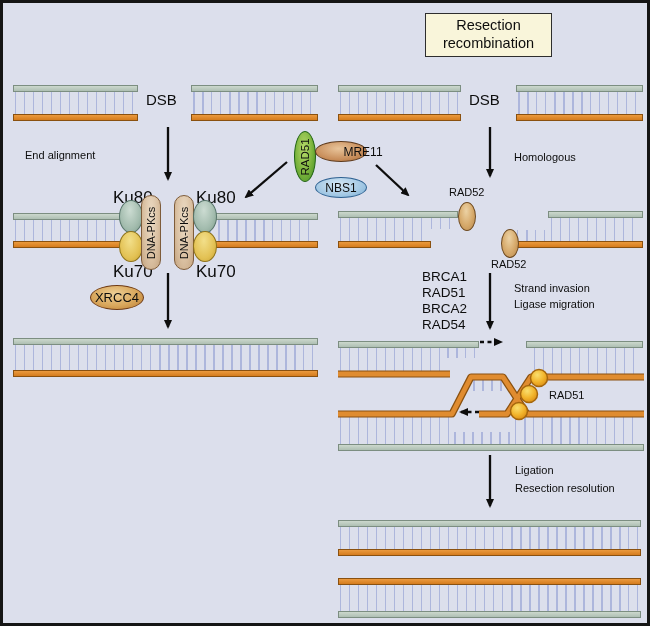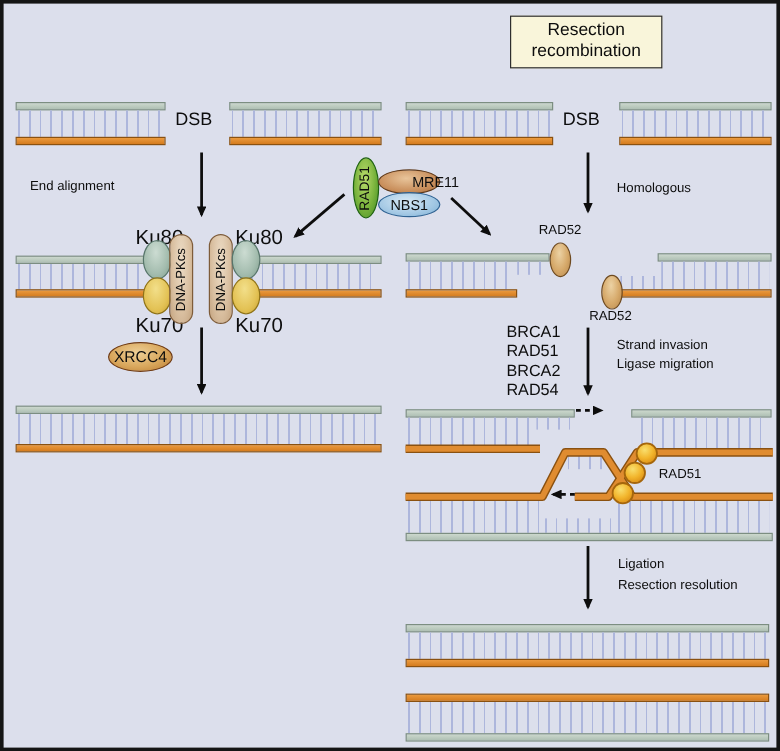--- a/index.html
+++ b/index.html
@@ -63,21 +63,21 @@
 
   <div class="lbl" style="left:22px;top:146px;">End alignment</div>
   <div class="lbl" style="left:511px;top:148px;">Homologous</div>
 
   <div class="prot" style="left:291px;top:128px;width:22px;height:51px;background:radial-gradient(ellipse at 45% 35%,#b8d96a,#79b33c 55%,#3f8a22);border:1.5px solid #1f6212;">
     <span class="vtext" style="font-size:11.5px;">RAD51</span>
   </div>
   <div class="prot" style="left:312px;top:138px;width:52px;height:21px;background:radial-gradient(ellipse at 45% 35%,#e8c49a,#c98f5c 60%,#a66a38);border:1.5px solid #5e3a1c;padding-left:44px;">
     <span>MRE11</span>
   </div>
-  <div class="prot" style="left:312px;top:157px;width:52px;height:21px;background:radial-gradient(ellipse at 45% 35%,#d6e8f5,#a3c8e4 60%,#7aaed4);border:1.5px solid #2f6292;text-align:right;">
+  <div class="prot" style="left:312px;top:174px;width:52px;height:21px;background:radial-gradient(ellipse at 45% 35%,#d6e8f5,#a3c8e4 60%,#7aaed4);border:1.5px solid #2f6292;text-align:right;">
     <span>NBS1</span>
   </div>
 
   <div class="bar g" style="left:10px;top:210px;width:108px;"></div>
   <div class="rungs" style="left:12px;top:217px;width:104px;height:21px;"></div>
   <div class="bar o" style="left:10px;top:238px;width:108px;"></div>
 
   <div class="bar g" style="left:195px;top:210px;width:120px;"></div>
   <div class="rungs" style="left:197px;top:217px;width:116px;height:21px;"></div>
   <div class="bar o" style="left:195px;top:238px;width:120px;"></div>

